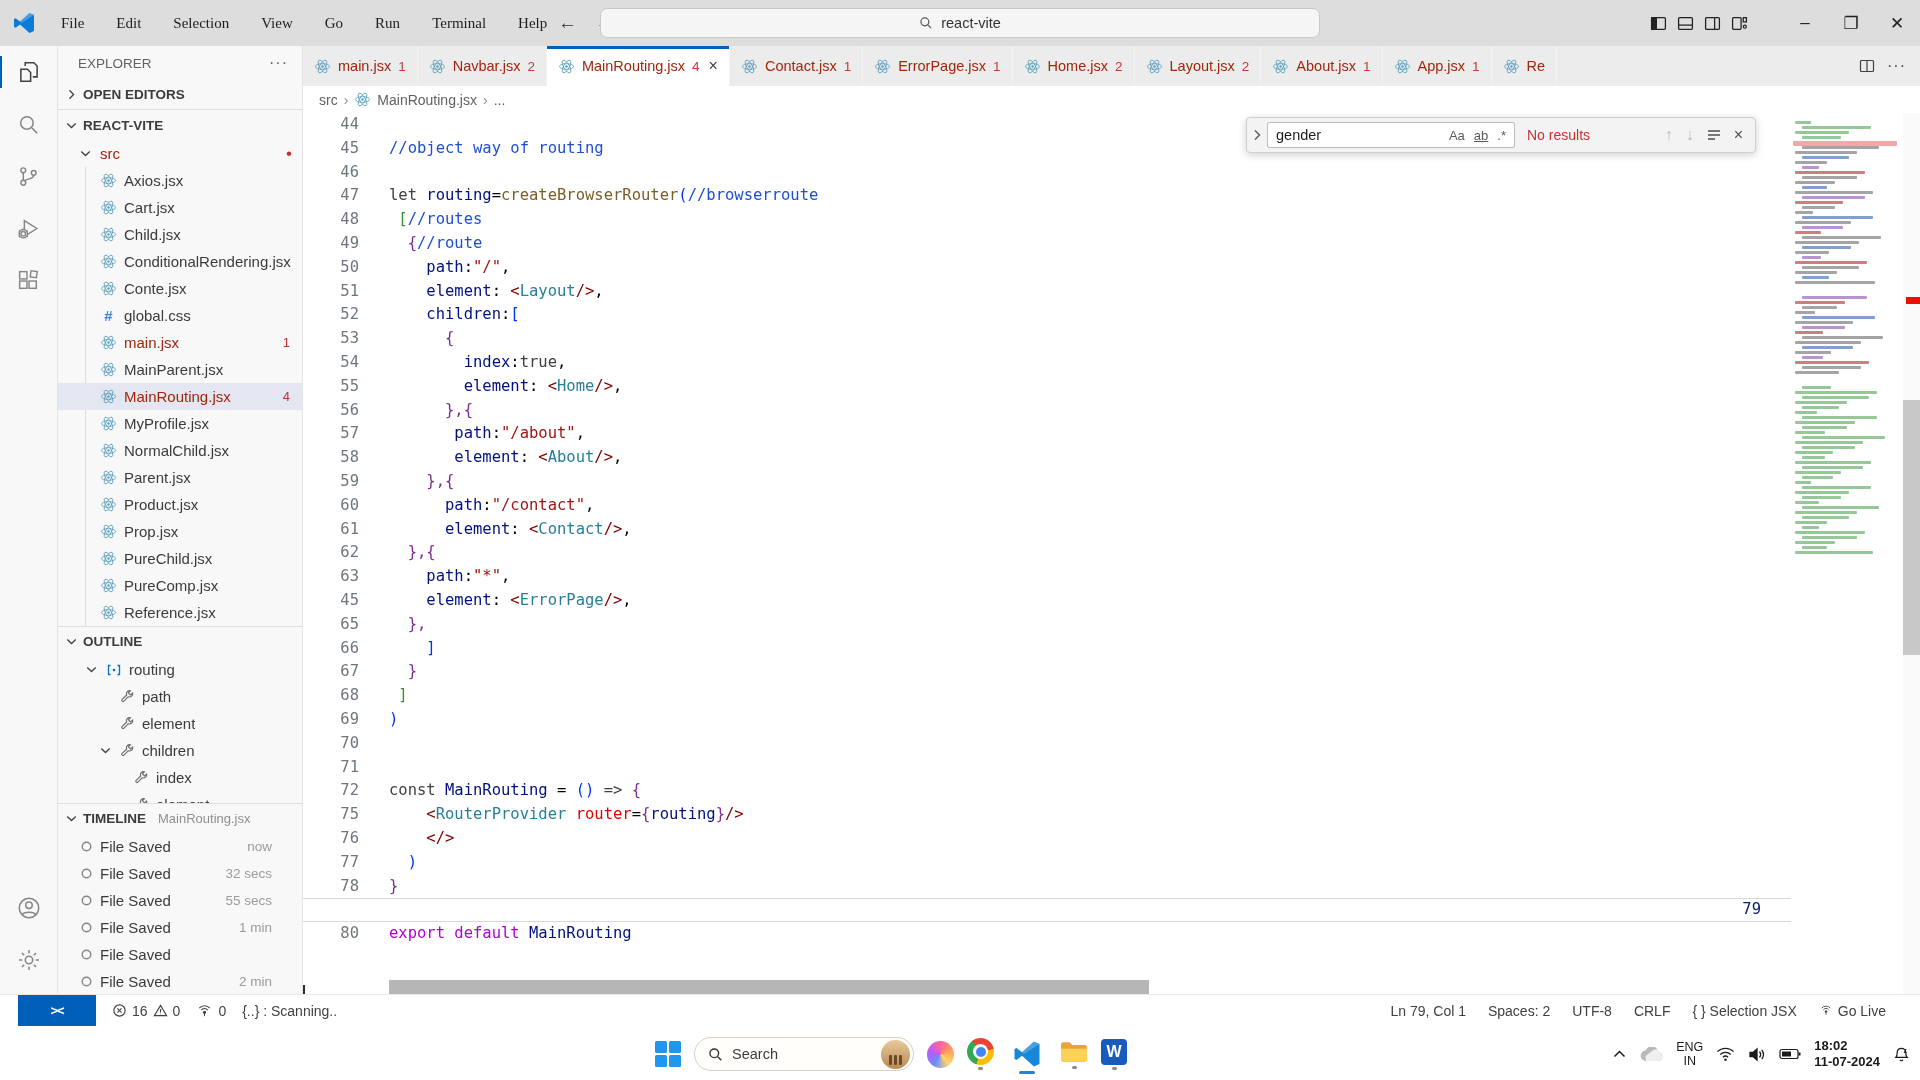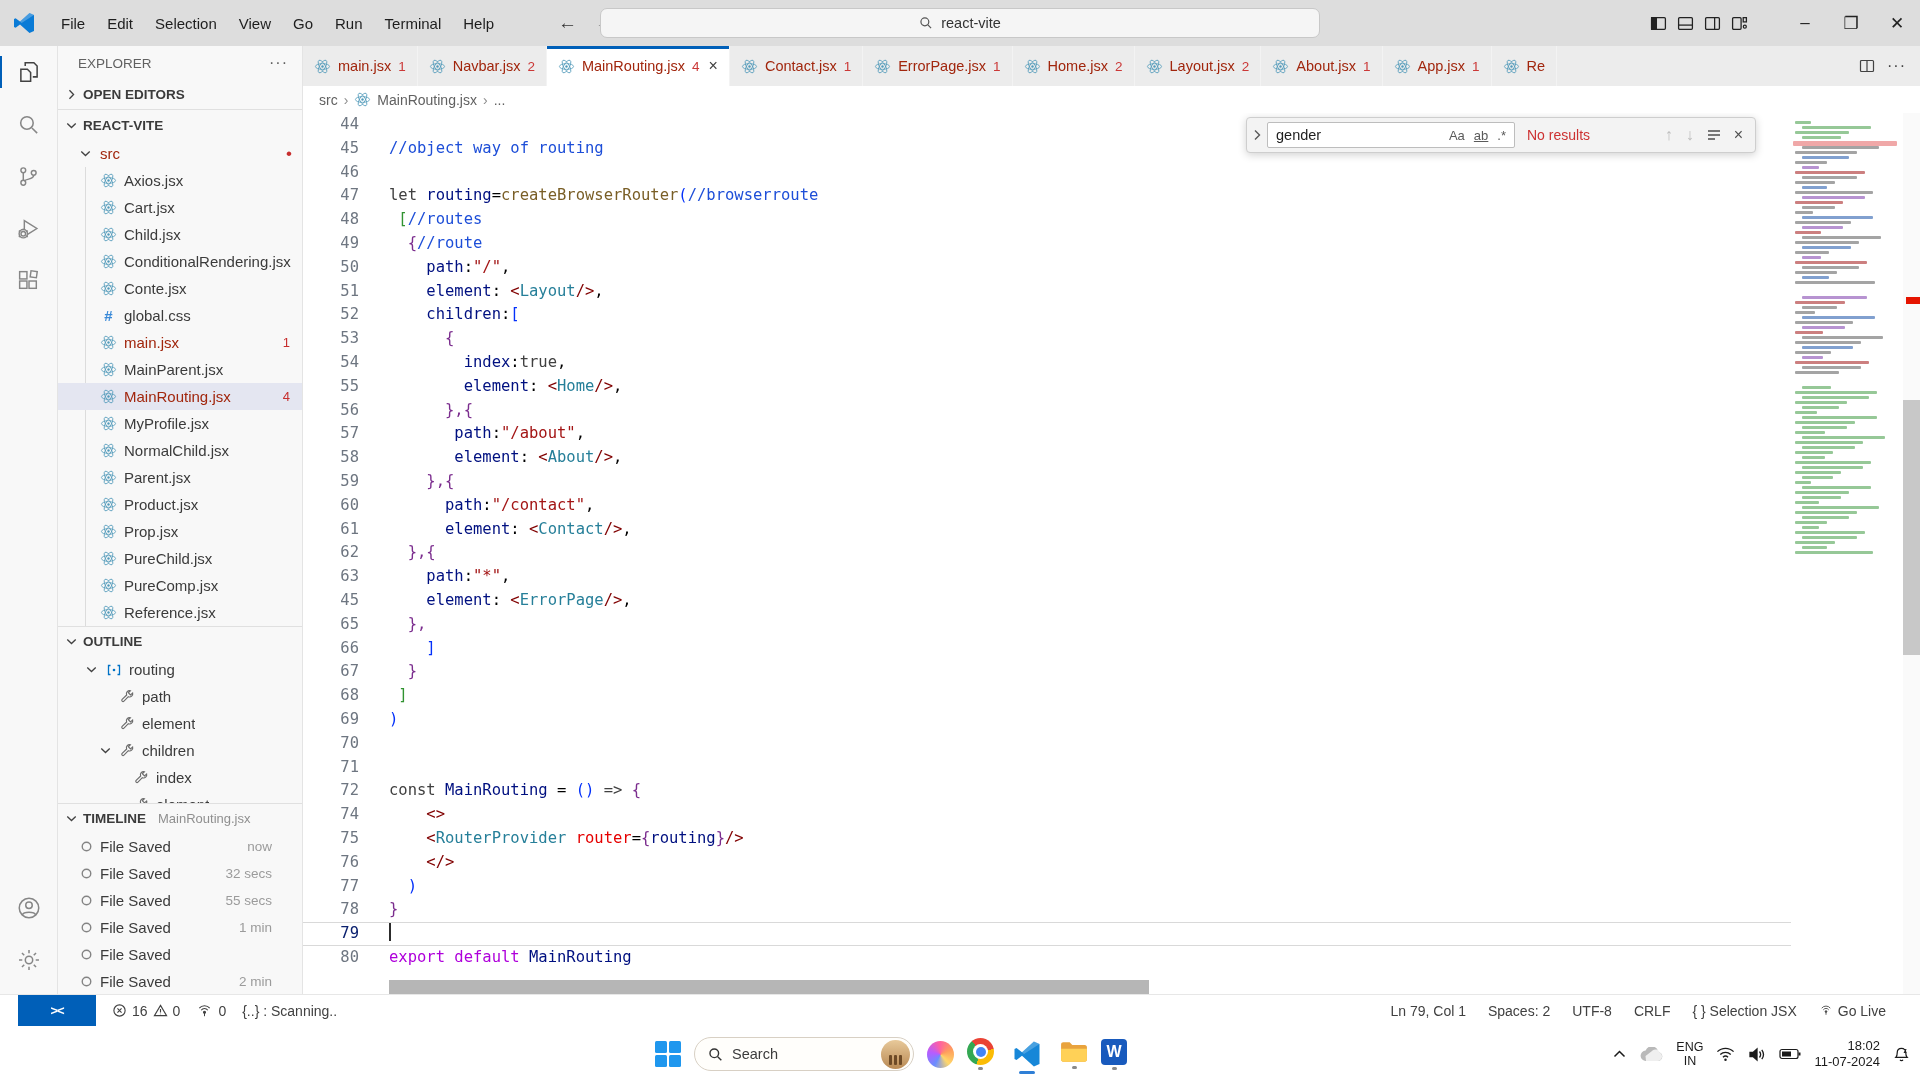--- a/index.html
+++ b/index.html
@@ -3,21 +3,21 @@
 <meta charset="utf-8">
 <style>
   * { margin:0; padding:0; box-sizing:border-box; }
   html,body { width:1920px; height:1080px; }
   body { font-family:"Liberation Sans",sans-serif; overflow:hidden; background:#fff; }
   .screen { position:relative; width:1920px; height:1080px; overflow:hidden; background:#fff; }
 
   
   .titlebar { position:absolute; top:0; left:0; right:0; height:46px; background:#dddddd; display:flex; align-items:center; }
   .vsc-logo { width:26px; height:26px; margin:0 14px 0 12px; display:flex; align-items:center; }
-  .menus { display:flex; gap:4px; }
+  .menus { display:flex; gap:14px;font-family:Liberation Serif, serif; }
   .menus span { font-size:15px; color:#1e1e1e; padding:4px 9px; border-radius:5px; cursor:default; }
   .nav-arrows { position:absolute; left:558px; display:flex; gap:18px; font-size:19px; color:#333; }
   .nav-arrows .fwd { color:#888; }
   .cmd-center { position:absolute; left:50%; transform:translateX(-50%); top:8px; width:720px; height:30px;
       background:#f5f5f5; border:1px solid #c8c8c8; border-radius:7px; display:flex; align-items:center; justify-content:center;
       gap:8px; font-size:14.5px; color:#333; }
   .win-right { position:absolute; right:0; top:0; height:46px; display:flex; align-items:center; }
   .layout-icons { display:flex; gap:10px; margin-right:34px; }
   .layout-icons span { display:flex; }
   .win-btn { width:46px; height:46px; display:flex; align-items:center; justify-content:center; font-size:17px; color:#222; }
@@ -61,21 +61,21 @@
   .tab.active::before { content:""; position:absolute; top:0; left:0; right:0; height:2.5px; background:#005fb8; }
   .tab .tclose { color:#424242; font-size:16px; margin-left:2px; }
   .tab-actions { margin-left:auto; display:flex; align-items:center; gap:12px; padding:0 14px; color:#424242; }
   .breadcrumbs { height:27px; display:flex; align-items:center; gap:6px; padding-left:16px; font-size:14px; color:#616161; background:#fff; }
   .breadcrumbs .sep { color:#8c8c8c; }
 
   .editor-body { flex:1; position:relative; display:flex; overflow:hidden; background:#fff; }
   .code-scroll { flex:1; position:relative; min-width:0; }
   .code-line { display:flex; height:23.8px; line-height:23.8px; font-family:"DejaVu Sans Mono",monospace; font-size:15.5px; white-space:pre; position:relative; }
   .lnum { flex:0 0 86px; text-align:right; padding-right:30px; color:#6e7681; }
-  .code-line.current { box-shadow: inset 0 1px 0 #d9d9d9, inset 0 -1px 0 #d9d9d9; }
+  .code-line.current { box-shadow: inset 0 1px 0 #d9d9d9, inset 0 -1px 0 #d9d9d9; flex-direction: column; }
   .code-line.current .lnum { color:#0b216f; }
   .cursor { display:inline-block; width:2px; height:18px; background:#2c2c2c; vertical-align:-3px; }
   .t-cm{color:#1d4ed8}.t-kw{color:#404040}.t-kw2{color:#af00db}.t-str{color:#a31515}
   .t-prop{color:#001080}.t-fn{color:#795e26}.t-cls{color:#267f99}.t-attr{color:#e50000}
   .t-tag{color:#800000}.t-pln{color:#000}.t-b1{color:#0431fa}.t-b2{color:#319331}.t-b3{color:#7b2d8e}
   .hscrollbar { position:absolute; bottom:0; left:86px; width:760px; height:14px; background:rgba(110,110,110,.5); }
 
   .minimap { flex:0 0 112px; position:relative; background:#fff; overflow:hidden; }
   .mm-bar { position:absolute; height:2.6px; border-radius:1px; }
   .vscroll { flex:0 0 17px; position:relative; background:#fafafa; }
@@ -119,21 +119,21 @@
   .chrome::before { content:""; position:absolute; inset:6px; background:#fff; border-radius:50%; }
   .chrome::after { content:""; position:absolute; inset:8.5px; background:#4285f4; border-radius:50%; }
   .tb-app { display:flex; flex-direction:column; align-items:center; gap:2px; }
   .tb-app .dot { width:5px; height:3px; border-radius:2px; background:#8a8a8a; }
   .vsc-tile { width:40px; height:40px; border-radius:7px; background:rgba(255,255,255,.7); display:flex; align-items:center; justify-content:center; position:relative; }
   .vsc-tile .underline { position:absolute; bottom:-0px; width:16px; height:3px; border-radius:2px; background:#2f7fd6; }
   .folder-icon, .word-icon { width:28px; height:24px; }
   .word-icon { width:26px; height:26px; border-radius:4px; background:#185abd; color:#fff; font-weight:bold; font-size:16px; display:flex; align-items:center; justify-content:center; }
   .tb-tray { position:absolute; right:10px; top:0; height:54px; display:flex; align-items:center; gap:13px; color:#1b1b1b; }
   .tray-lang { font-size:12.5px; text-align:center; line-height:14px; }
-  .tray-clock { font-size:13px; text-align:right; line-height:16px; }
+  .tray-clock { font-size:13px; text-align:left; line-height:16px;font-weight:bold; }
   svg { display:block; }
 </style>
 </head>
 <body>
 
 <div class="screen">
 
   <header class="titlebar">
     <span class="vsc-logo">
       <svg width="24" height="24" viewBox="0 0 24 24">
@@ -794,21 +794,20 @@
             <div class="code-line"><span class="lnum">63</span><span><span class="t-pln">    </span><span class="t-prop">path</span><span class="t-pln">:</span><span class="t-str">"*"</span><span class="t-pln">,</span></span></div>
             <div class="code-line"><span class="lnum">45</span><span><span class="t-pln">    </span><span class="t-prop">element</span><span class="t-pln">: </span><span class="t-tag">&lt;</span><span class="t-cls">ErrorPage</span><span class="t-tag">/&gt;</span><span class="t-pln">,</span></span></div>
             <div class="code-line"><span class="lnum">65</span><span><span class="t-pln">  </span><span class="t-b3">},</span></span></div>
             <div class="code-line"><span class="lnum">66</span><span><span class="t-pln">    </span><span class="t-b1">]</span></span></div>
             <div class="code-line"><span class="lnum">67</span><span><span class="t-pln">  </span><span class="t-b3">}</span></span></div>
             <div class="code-line"><span class="lnum">68</span><span><span class="t-pln"> </span><span class="t-b2">]</span></span></div>
             <div class="code-line"><span class="lnum">69</span><span><span class="t-b1">)</span></span></div>
             <div class="code-line"><span class="lnum">70</span><span></span></div>
             <div class="code-line"><span class="lnum">71</span><span></span></div>
             <div class="code-line"><span class="lnum">72</span><span><span class="t-kw">const</span><span class="t-pln"> </span><span class="t-prop">MainRouting</span><span class="t-pln"> = </span><span class="t-b1">()</span><span class="t-pln"> </span><span class="t-kw">=&gt;</span><span class="t-pln"> </span><span class="t-b3">{</span></span></div>
-            <div class="code-line"><span class="lnum">74</span><span><span class="t-pln">    </span><span class="t-tag">&lt;&gt;</span></span></div>
             <div class="code-line"><span class="lnum">75</span><span><span class="t-pln">    </span><span class="t-tag">&lt;</span><span class="t-cls">RouterProvider</span><span class="t-pln"> </span><span class="t-attr">router</span><span class="t-pln">=</span><span class="t-b3">{</span><span class="t-prop">routing</span><span class="t-b3">}</span><span class="t-tag">/&gt;</span></span></div>
             <div class="code-line"><span class="lnum">76</span><span><span class="t-pln">    </span><span class="t-tag">&lt;/&gt;</span></span></div>
             <div class="code-line"><span class="lnum">77</span><span><span class="t-pln">  </span><span class="t-b1">)</span></span></div>
             <div class="code-line"><span class="lnum">78</span><span><span class="t-b3">}</span></span></div>
             <div class="code-line current"><span class="lnum">79</span><span><span class="cursor"></span></span></div>
             <div class="code-line"><span class="lnum">80</span><span><span class="t-kw2">export</span><span class="t-pln"> </span><span class="t-kw2">default</span><span class="t-pln"> </span><span class="t-prop">MainRouting</span></span></div>
             <div class="hscrollbar"></div>
           </div>
         <div class="minimap" id="minimap">
             <div class="mm-bar" style="top: 8px; left: 4px; width: 16px; background: rgb(63, 155, 66); opacity: 0.55;"></div>

